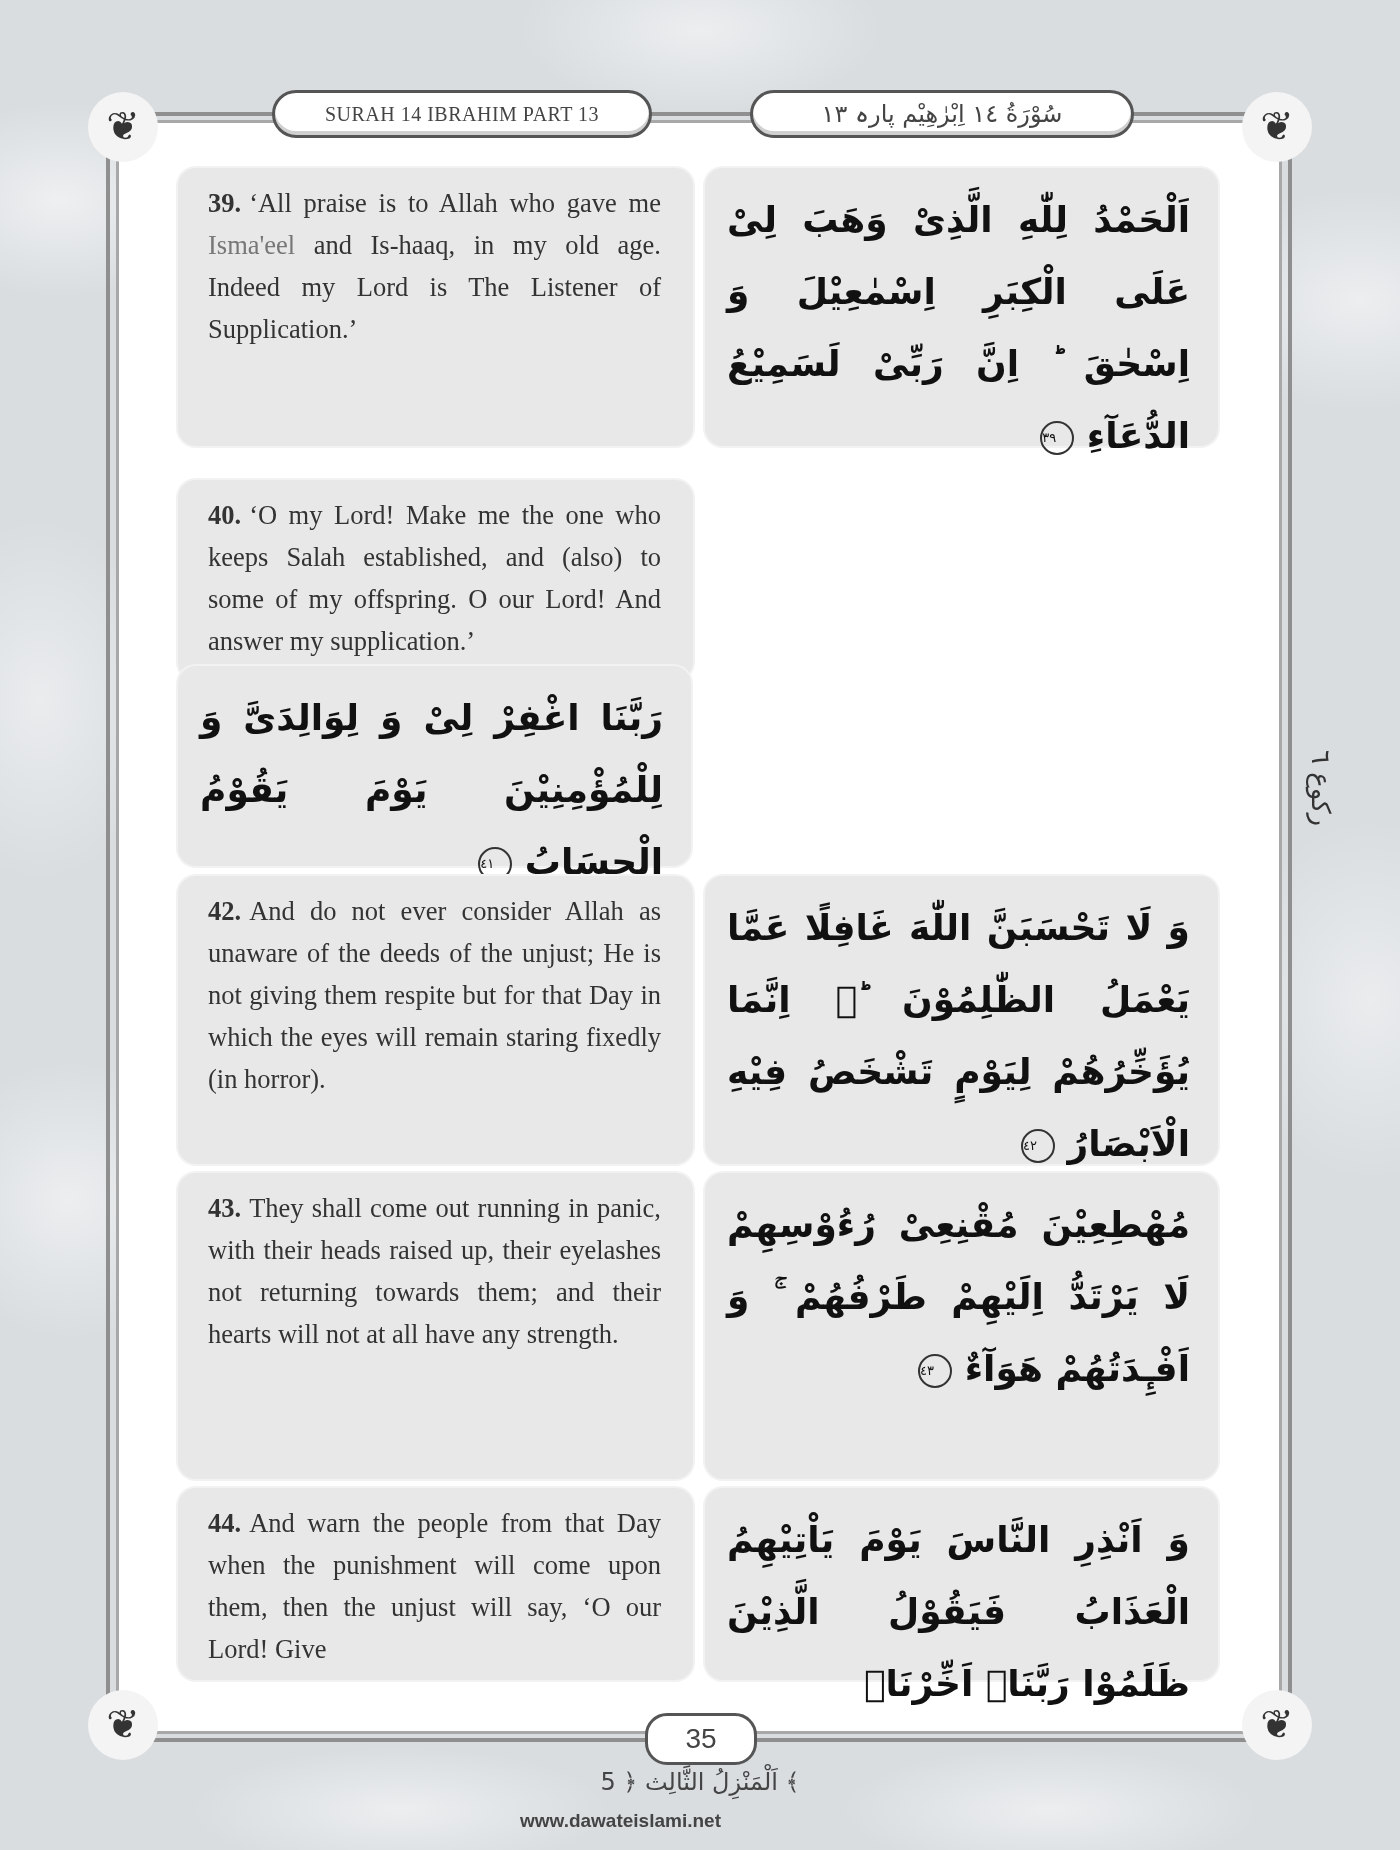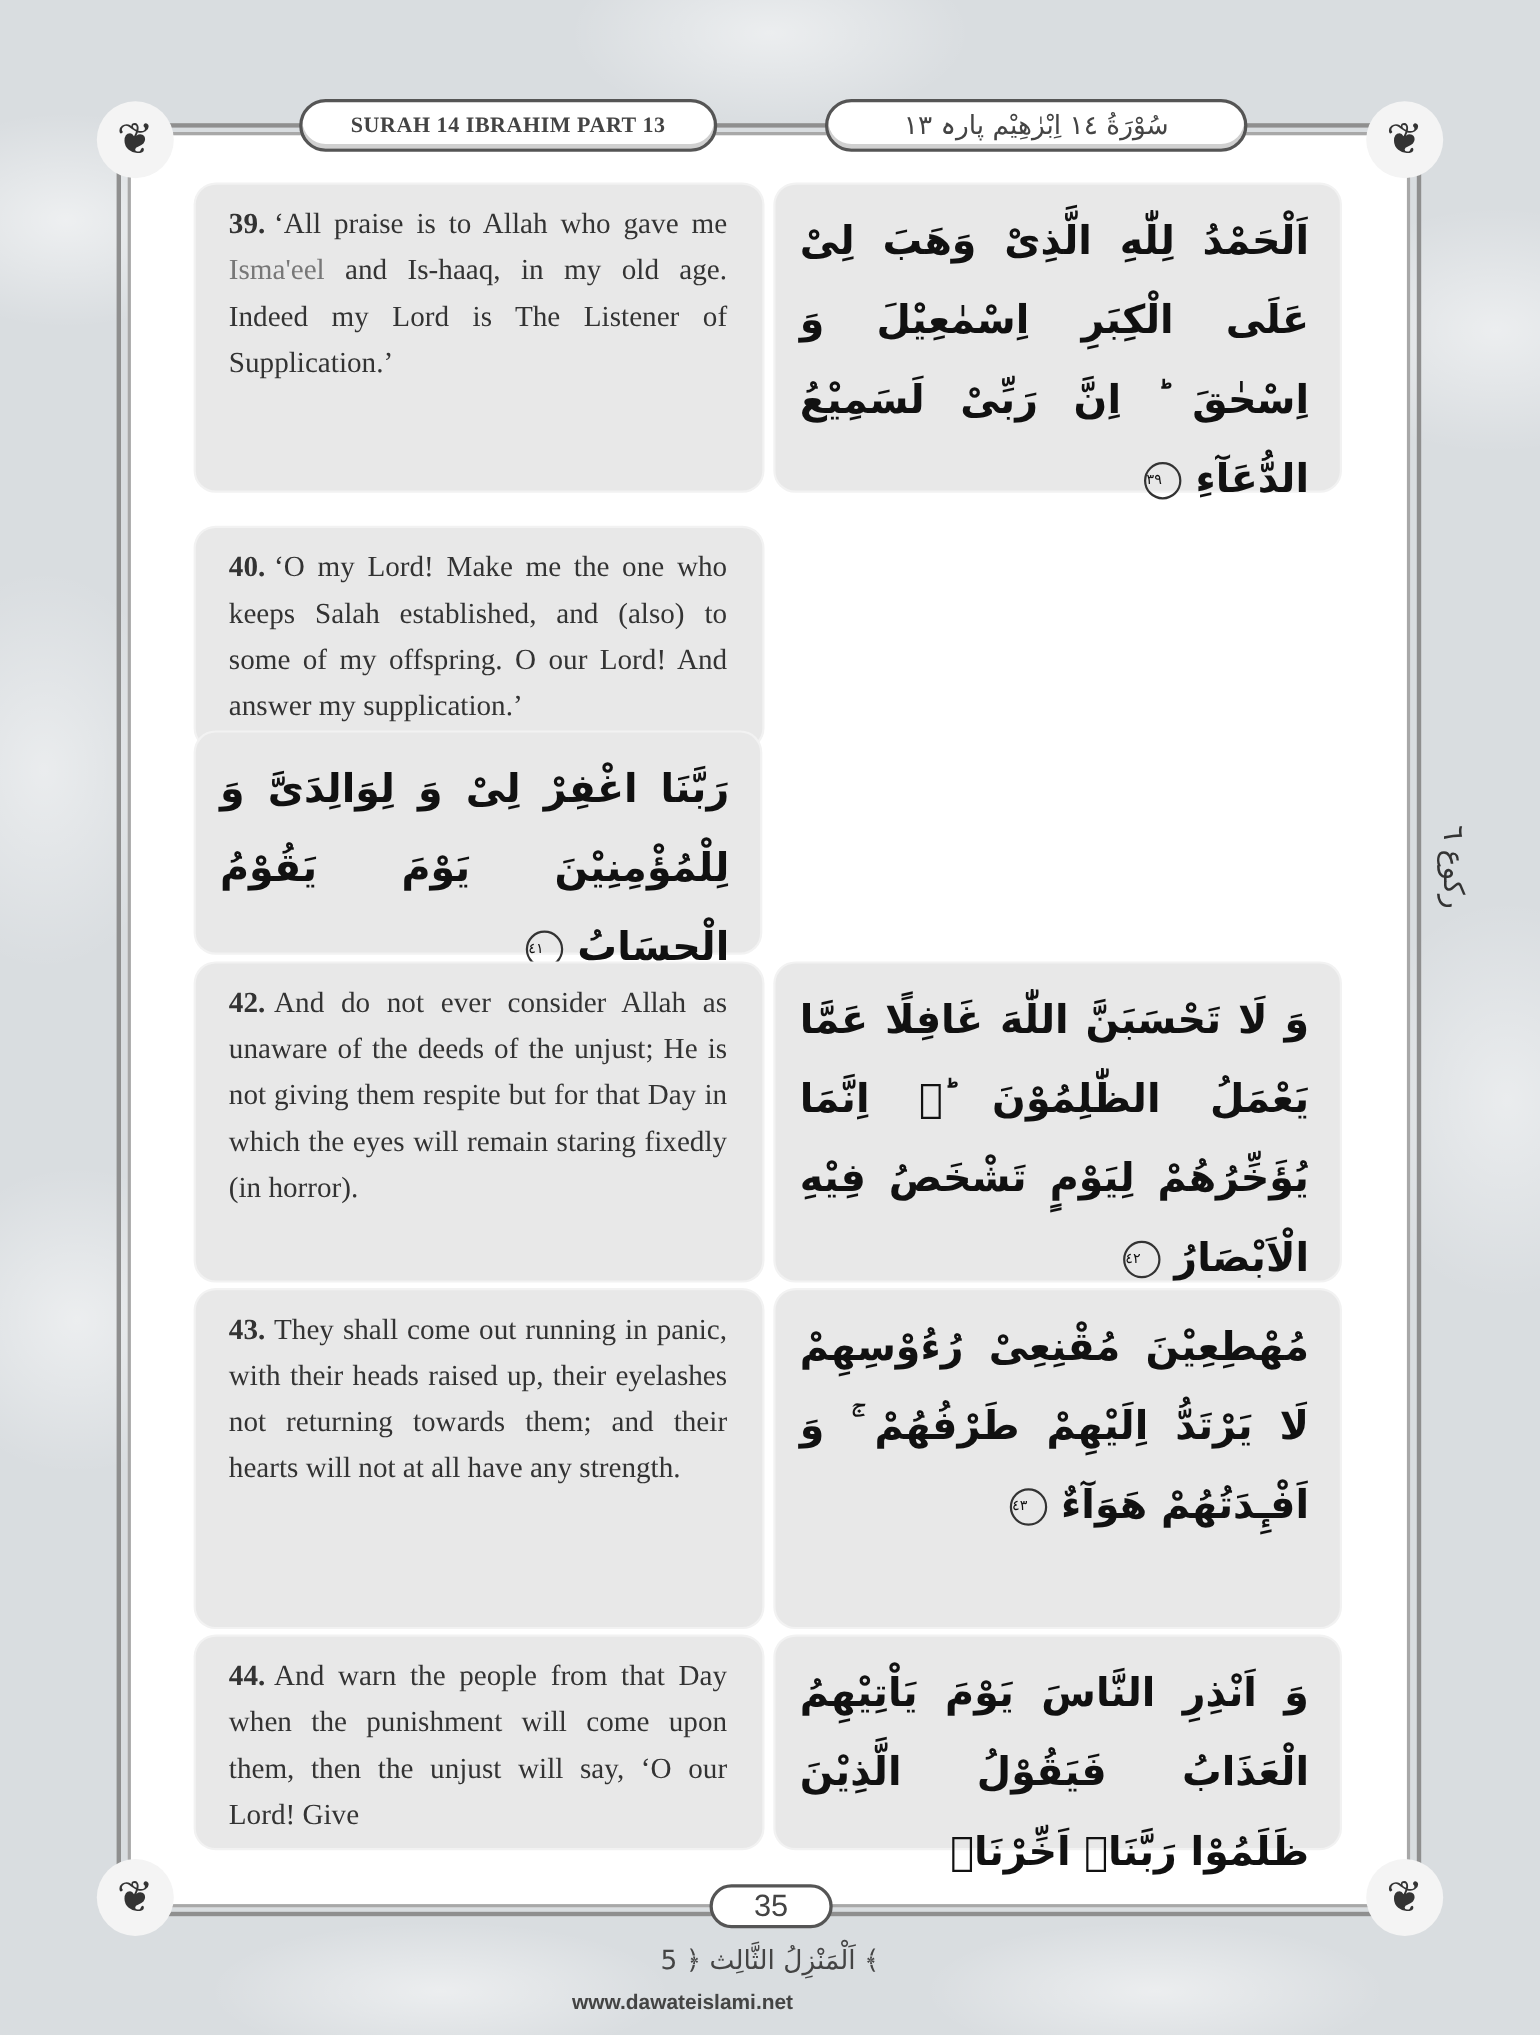--- a/index.html
+++ b/index.html
@@ -30,42 +30,42 @@
   .corner {
     position: absolute; width: 70px; height: 70px; color: #333; font-size: 40px;
     line-height: 70px; text-align: center; background: #f4f4f4; border-radius: 50%;
   }
   .pill {
     position: absolute; top: 90px; height: 48px; background: #fff;
     border: 3px solid #555; border-radius: 26px; box-sizing: border-box;
     display: flex; align-items: center; justify-content: center;
     color: #444; box-shadow: inset 0 -4px 0 #d0d0d0;
   }
-  .pill.left { left: 272px; width: 380px; font-family: "Liberation Serif", serif; font-weight: bold; font-size: 20px; letter-spacing: 0.5px; }
+  .pill.left { left: 272px; width: 380px; font-family: "Liberation Serif", serif; font-weight: normal; font-size: 20px; letter-spacing: 0.5px; }
   .pill.right { left: 750px; width: 384px; font-family: "DejaVu Sans", sans-serif; font-size: 24px; direction: rtl; }
   .verse-row { position: absolute; left: 178px; width: 1040px; display: flex; gap: 12px; }
   .box {
     background: #e8e8e8; border-radius: 18px; box-sizing: border-box;
     box-shadow: 0 0 0 2px #f2f2f2;
   }
   .en { width: 515px; padding: 14px 32px 10px 30px; font-size: 26.5px; line-height: 42px; color: #333; text-align: justify; }
   .en .num { font-weight: bold; margin-right: 8px; }
   .en .hl { color: #777; }
   .ar {
     width: 513px; padding: 16px 28px 10px 22px; direction: rtl; text-align: justify;
     font-family: "DejaVu Sans", sans-serif; font-weight: bold; font-size: 36px; line-height: 72px; color: #111;
   }
   .ar .vend { display: inline-block; width: 30px; height: 30px; border: 2px solid #333; border-radius: 50%; font-size: 13px; line-height: 30px; text-align: left; vertical-align: middle; font-weight: normal; }
   .ruku {
     position: absolute; left: 1296px; top: 750px; width: 40px; text-align: center;
     font-family: "DejaVu Sans", sans-serif; font-size: 26px; color: #333;
     writing-mode: vertical-rl;
   }
   .page-num {
-    position: absolute; left: 645px; top: 1713px; width: 112px; height: 40px;
+    position: absolute; left: 645px; top: 1713px; width: 112px; height: 52px;
     background: #fff; border: 3px solid #555; border-radius: 22px; box-sizing: border-box;
     font-family: "Liberation Sans", sans-serif; font-size: 28px; color: #444;
     display: flex; align-items: center; justify-content: center;
   }
   .manzil { position: absolute; left: 560px; top: 1768px; width: 280px; text-align: center; font-family: "DejaVu Sans", sans-serif; font-size: 24px; color: #444; }
   .site { position: absolute; left: 520px; top: 1810px; width: 360px; font-family: "Liberation Sans", sans-serif; font-weight: bold; font-size: 19px; color: #444; }
 </style>
 </head>
 <body>
 

